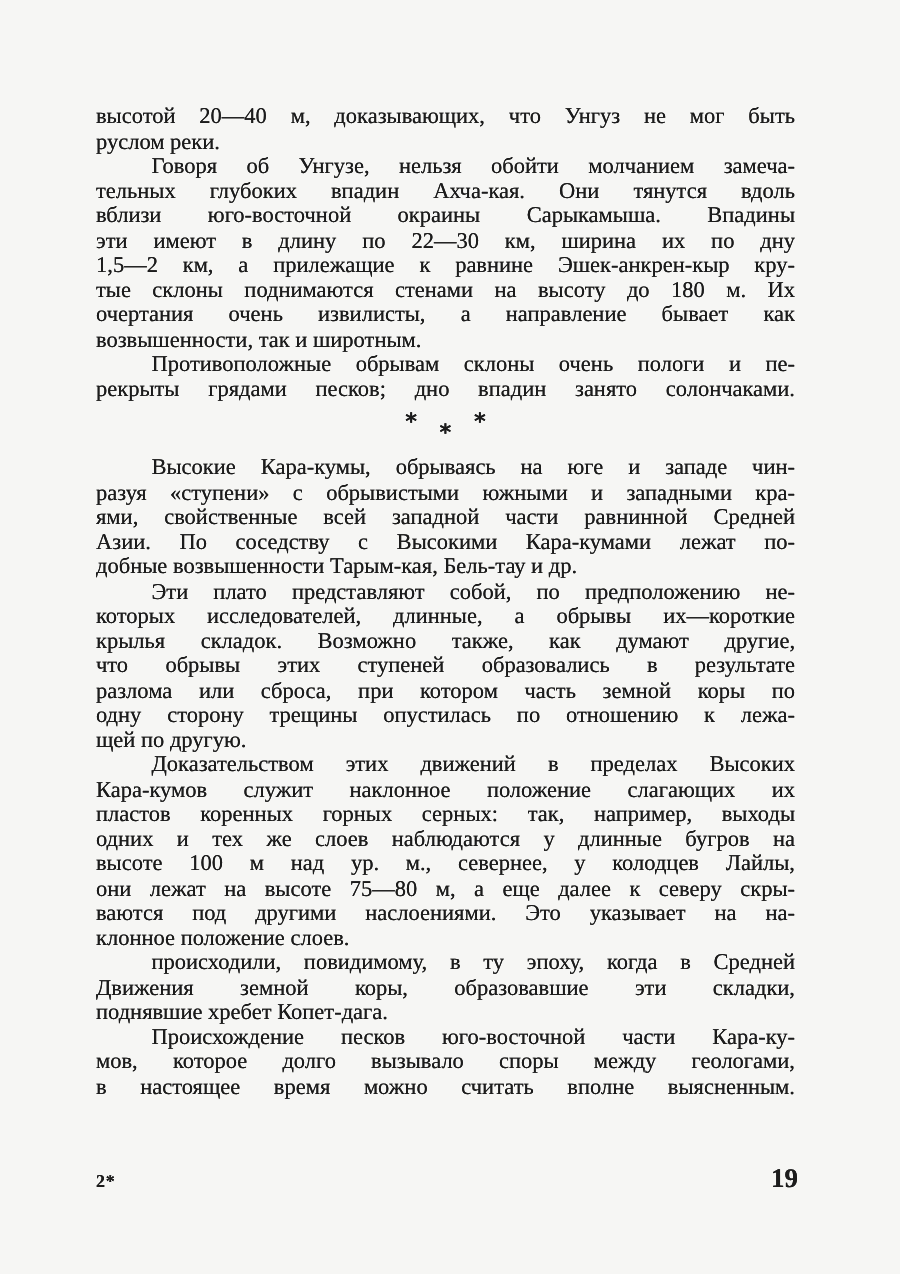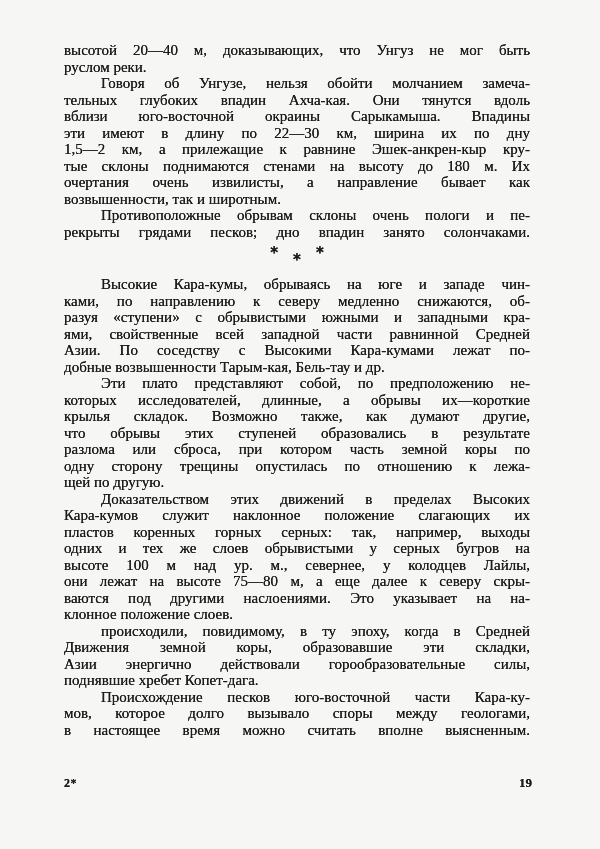--- a/index.html
+++ b/index.html
@@ -13,21 +13,21 @@
     height: 849px;
     margin: 0 auto;
     background: var(--paper, #f6f6f4);
     overflow: hidden;
     font-family: "Liberation Serif", "DejaVu Serif", serif;
     color: var(--ink, #1c1c1c);
   }
   .text-block {
     position: absolute;
     left: 64px;
-    top: 42px;
+    top: 70px;
     width: 466px;
   }
   .para { margin: 0; }
   .line {
     font-size: 15px;
     line-height: 16.5px;
     height: 16.5px;
     overflow: hidden;
     text-align: justify;
     text-align-last: justify;
@@ -65,21 +65,21 @@
     justify-content: space-between;
     align-items: baseline;
     font-weight: bold;
   }
   .footnote-mark {
     font-size: 12px;
     letter-spacing: 0.5px;
     text-shadow: 0 0 0.4px currentColor;
   }
   .page-number {
-    font-size: 13px;
+    font-size: 18px;
     text-shadow: 0 0 0.4px currentColor;
   }
 </style>
 </head>
 <body>
 
 <div class="page">
   <div class="text-block">
       <div class="para">
         <div class="line">высотой 20—40 м, доказывающих, что Унгуз не мог быть</div>
@@ -99,49 +99,47 @@
         <div class="line">Противоположные обрывам склоны очень пологи и пе-</div>
         <div class="line">рекрыты грядами песков; дно впадин занято солончаками.</div>
       </div>
       <div class="separator">
         <span class="star">*</span>
         <span class="star mid">*</span>
         <span class="star">*</span>
       </div>
       <div class="para indent">
         <div class="line">Высокие Кара-кумы, обрываясь на юге и западе чин-</div>
-        <div class="line">ками, по направлению к северу медленно снижаются, об-</div>
         <div class="line">разуя «ступени» с обрывистыми южными и западными кра-</div>
         <div class="line">ями, свойственные всей западной части равнинной Средней</div>
         <div class="line">Азии. По соседству с Высокими Кара-кумами лежат по-</div>
         <div class="line last">добные возвышенности Тарым-кая, Бель-тау и др.</div>
       </div>
       <div class="para indent">
         <div class="line">Эти плато представляют собой, по предположению не-</div>
         <div class="line">которых исследователей, длинные, а обрывы их—короткие</div>
         <div class="line">крылья складок. Возможно также, как думают другие,</div>
         <div class="line">что обрывы этих ступеней образовались в результате</div>
         <div class="line">разлома или сброса, при котором часть земной коры по</div>
         <div class="line">одну сторону трещины опустилась по отношению к лежа-</div>
         <div class="line last">щей по другую.</div>
       </div>
       <div class="para indent">
         <div class="line">Доказательством этих движений в пределах Высоких</div>
         <div class="line">Кара-кумов служит наклонное положение слагающих их</div>
         <div class="line">пластов коренных горных серных: так, например, выходы</div>
-        <div class="line">одних и тех же слоев обрывистыми у серных бугров на</div>
+        <div class="line">одних и тех же слоев наблюдаются у длинные бугров на</div>
         <div class="line">высоте 100 м над ур. м., севернее, у колодцев Лайлы,</div>
         <div class="line">они лежат на высоте 75—80 м, а еще далее к северу скры-</div>
         <div class="line">ваются под другими наслоениями. Это указывает на на-</div>
         <div class="line last">клонное положение слоев.</div>
       </div>
       <div class="para indent">
         <div class="line">происходили, повидимому, в ту эпоху, когда в Средней</div>
         <div class="line">Движения земной коры, образовавшие эти складки,</div>
-        <div class="line">Азии энергично действовали горообразовательные силы,</div>
         <div class="line last">поднявшие хребет Копет-дага.</div>
       </div>
       <div class="para indent">
         <div class="line">Происхождение песков юго-восточной части Кара-ку-</div>
         <div class="line">мов, которое долго вызывало споры между геологами,</div>
         <div class="line">в настоящее время можно считать вполне выясненным.</div>
       </div>
     </div>
   <div class="footer">
     <span class="footnote-mark">2*</span>

